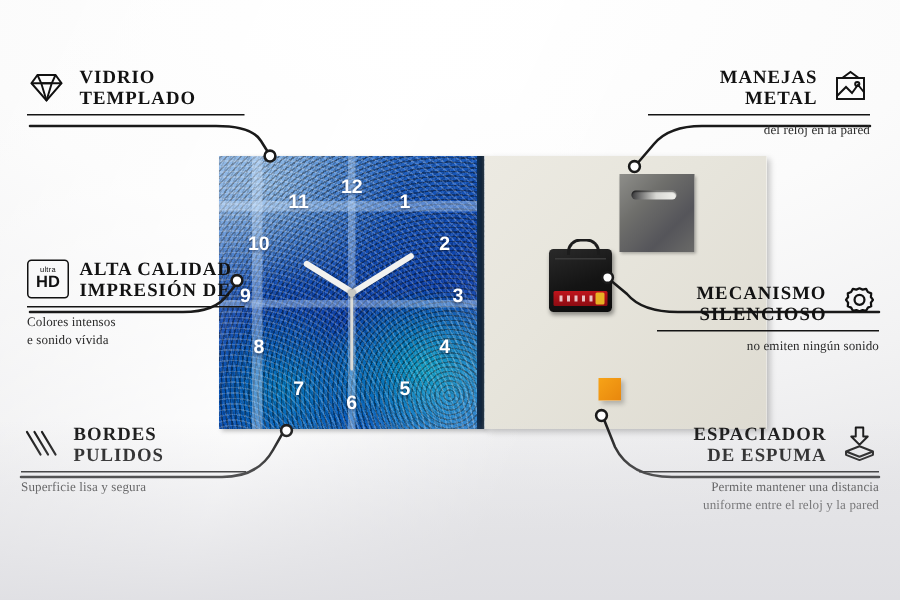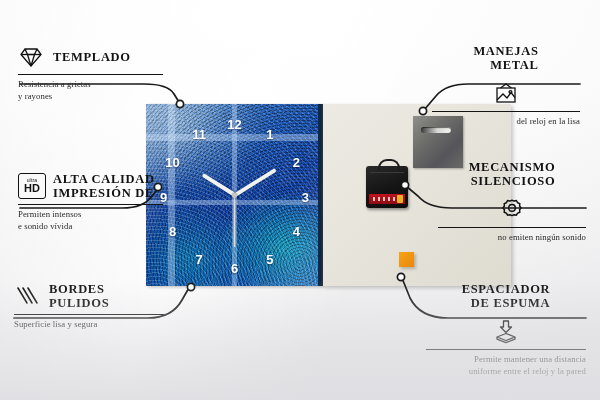--- a/index.html
+++ b/index.html
@@ -127,21 +127,21 @@
   .spacer-foam{
     position:absolute;left:76px;top:148px;width:15px;height:15px;
     background:linear-gradient(135deg,#f7a317,#e8870d);
     box-shadow:2px 2px 3px rgba(0,0,0,.22);
   }
 
   
   .callout{position:absolute;}
   .callout .head{display:flex;align-items:center;gap:9px;}
   .callout.left .head{justify-content:flex-start;}
-  .callout.right .head{justify-content:flex-end;flex-direction:column;}
+  .callout.right .head{justify-content:flex-end;}
   .ttl{
     font-family:"Liberation Serif", serif;
     font-weight:700;letter-spacing:.055em;color:#121212;
     font-size:12.5px;line-height:1.12;text-transform:uppercase;
   }
   .callout.right .ttl{text-align:right;}
   .rule{height:1.4px;background:#141414;margin:4px 0 4px;}
   .desc{
     font-family:"Liberation Serif", serif;
     font-size:8.7px;line-height:1.32;color:#2a2a2a;letter-spacing:.01em;
@@ -258,49 +258,46 @@
           <path d="M3 10.5 L13 22 L23 10.5 L19 5 L7 5 Z"></path>
           <path d="M3 10.5 L23 10.5"></path>
               <path d="M7 5 L9.5 10.5 L13 22"></path>
           <path d="M19 5 L16.5 10.5 L13 22"></path>
               <path d="M9.5 10.5 L16.5 10.5"></path>
         </g>
           </svg>
       </span>
       <div>
         <div class="ttl">
+          <div>VIDRIO</div>
           <div>TEMPLADO</div>
         </div>
       </div>
     </div>
     <div class="rule" style="width:145px;"></div>
-    <div class="desc">
-      <div>Resistencia a grietas</div>
-      <div>y rayones</div>
-    </div>
   </div>
 
   <div class="callout left" style="left:18px;top:172px;width:145px;">
     <div class="head">
       <span class="ico">
         <span class="hdbadge">
           <span class="u">ultra</span>
           <span class="h">HD</span>
         </span>
       </span>
       <div>
         <div class="ttl">
           <div>ALTA CALIDAD</div>
           <div>IMPRESIÓN DE</div>
         </div>
       </div>
     </div>
     <div class="rule" style="width:145px;"></div>
     <div class="desc">
-      <div>Permiten intensos</div>
+      <div>Colores intensos</div>
       <div>e sonido vívida</div>
     </div>
   </div>
 
   <div class="callout left" style="left:14px;top:282px;width:150px;">
     <div class="head">
       <span class="ico">
         <svg viewBox="0 0 26 26">
             <g fill="none" stroke="#111" stroke-width="1.5" stroke-linecap="round">
           <path d="M4 5 L13 20"></path>
@@ -336,25 +333,25 @@
           <rect x="4" y="7" width="18" height="14"></rect>
           <path d="M4 19 L10 13 L14 17 L18 11.5 L22 16.5"></path>
           <circle cx="17.5" cy="11" r="1.4"></circle>
           <path d="M7.5 7 L13 3 L18.5 7"></path>
         </g>
           </svg>
       </span>
     </div>
     <div class="rule" style="width:148px;"></div>
     <div class="desc">
-      <div>del reloj en la lisa</div>
-    </div>
-  </div>
-
-  <div class="callout right" style="left:438px;top:160px;width:148px;">
+      <div>del reloj en la pared</div>
+    </div>
+  </div>
+
+  <div class="callout right" style="left:438px;top:188px;width:148px;">
     <div class="head">
       <div>
         <div class="ttl">
           <div>MECANISMO</div>
           <div>SILENCIOSO</div>
         </div>
       </div>
       <span class="ico">
         <svg viewBox="0 0 26 26">
             <g fill="none" stroke="#111" stroke-width="1.5" stroke-linejoin="round">

